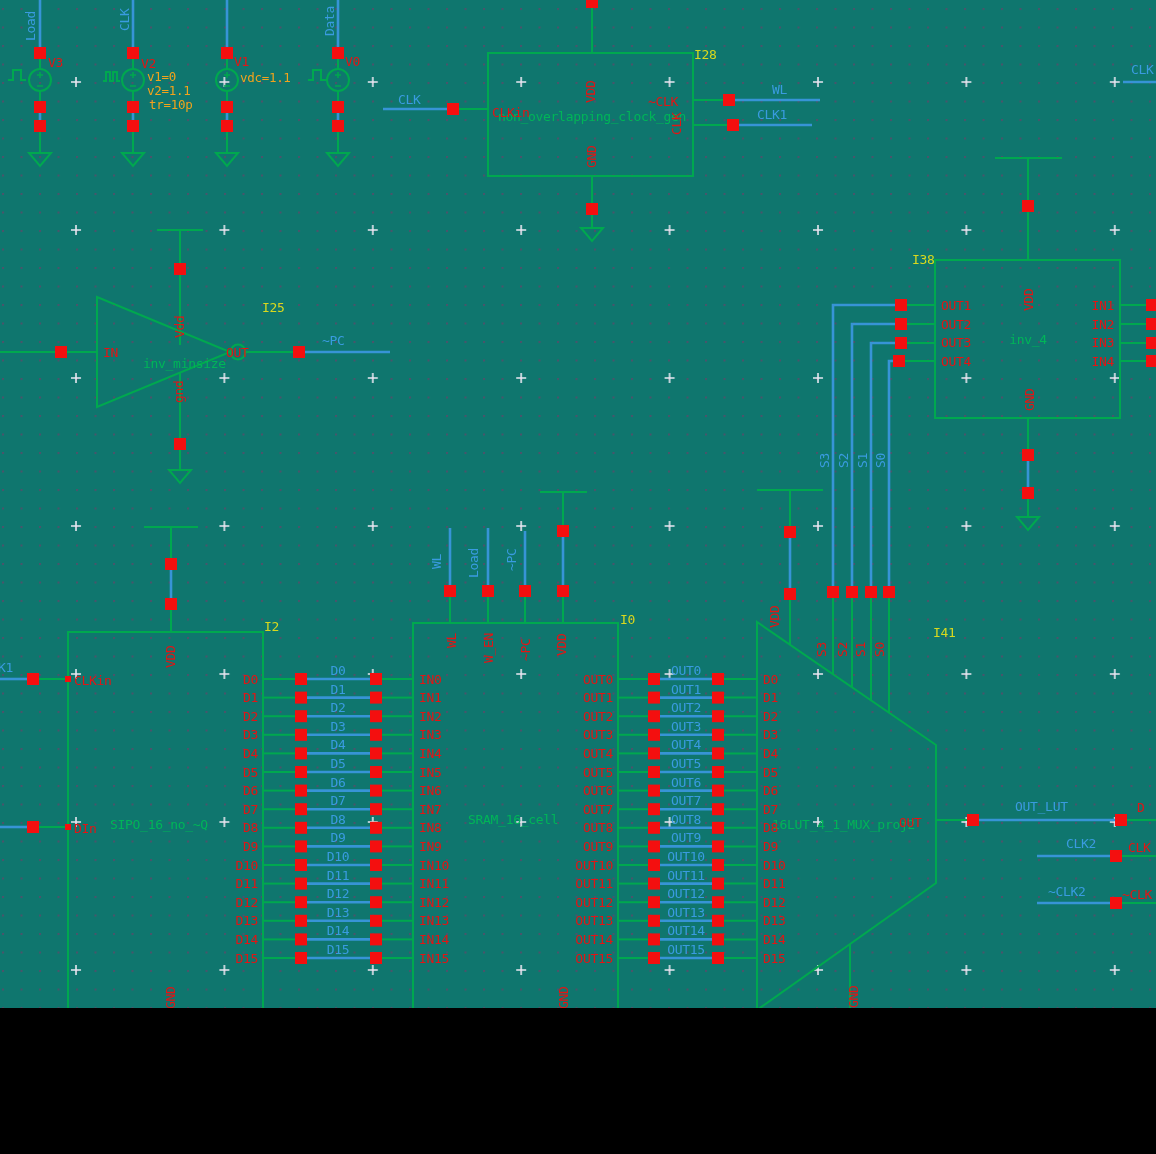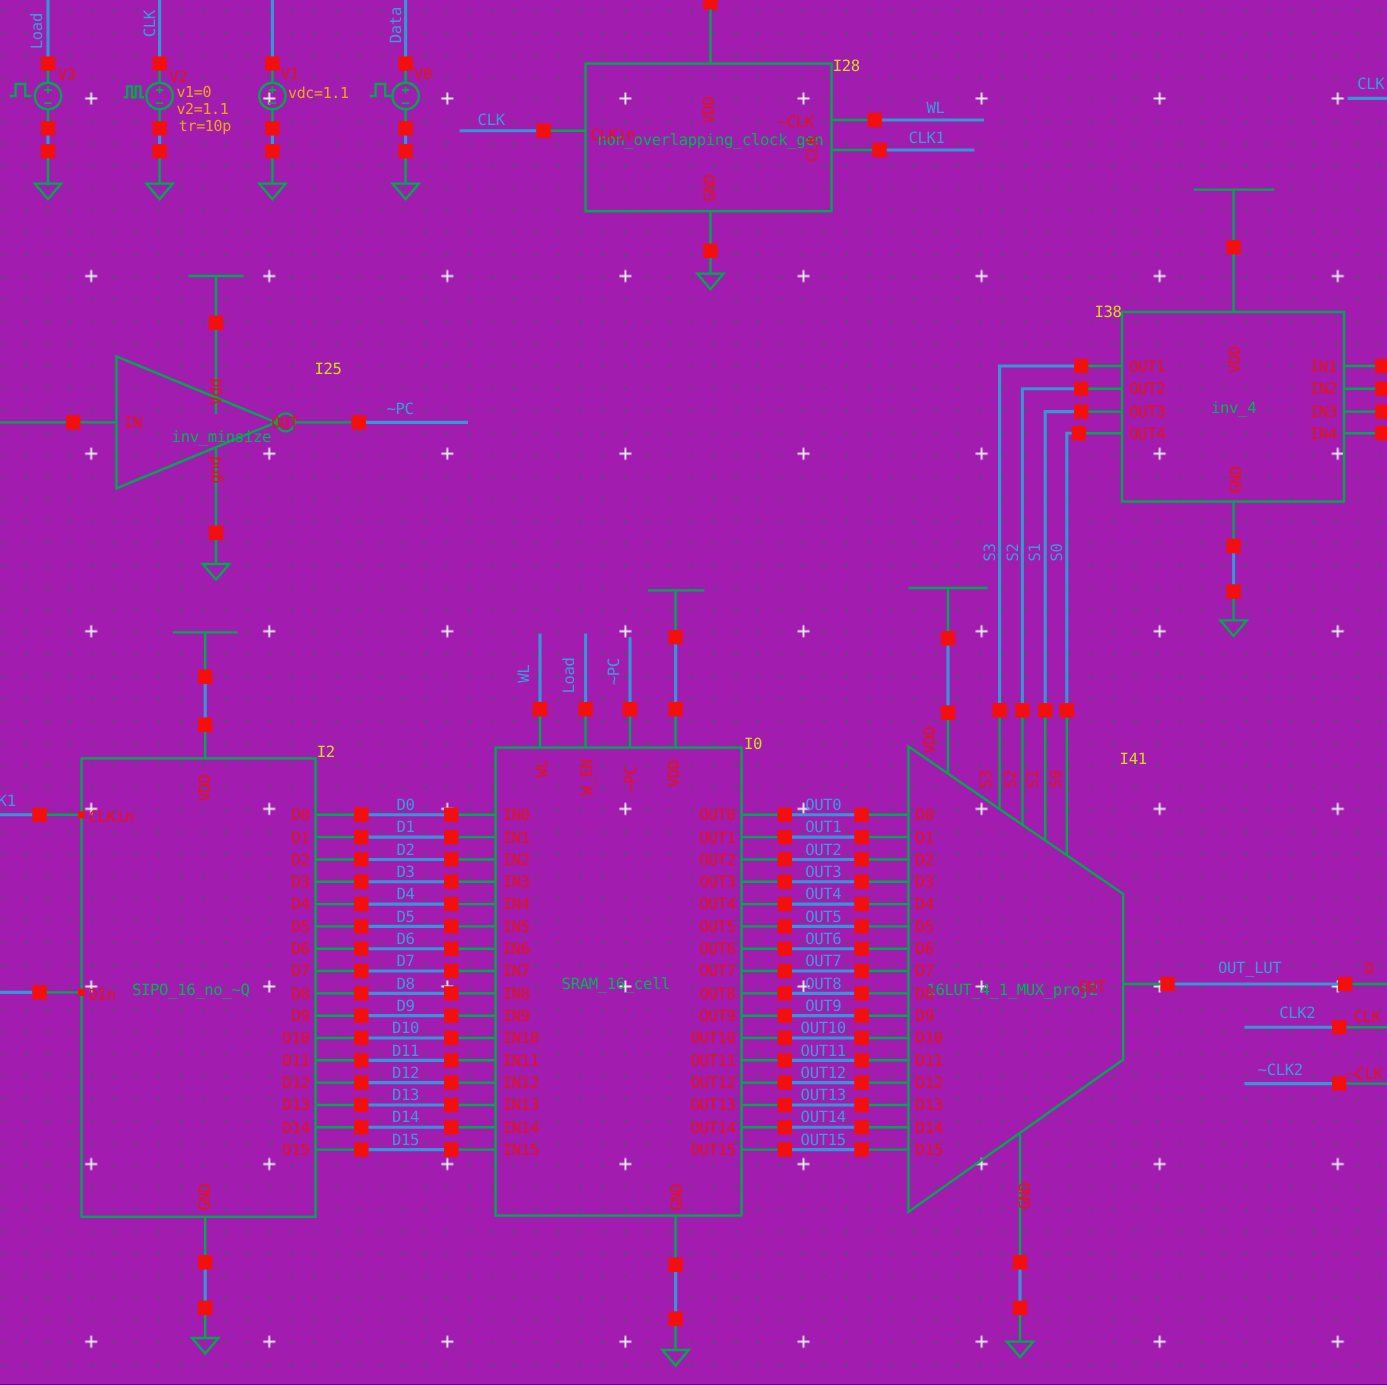--- a/index.html
+++ b/index.html
@@ -1,16 +1,16 @@
 <!DOCTYPE html>
 <html><head>
 <meta charset="utf-8">
 <style>
   html,body{margin:0;padding:0;background:#000;}
-  #stage{position:relative;width:1156px;height:1154px;background:#a21caf;overflow:hidden;}
+  #stage{position:relative;width:1156px;height:1008px;background:#0f766e;overflow:hidden;}
   svg{display:block;}
   text{font-family:"DejaVu Sans Mono","Liberation Mono",monospace;font-size:13px;letter-spacing:-0.3px;}
   .red{fill:#e41414;}
   .blue{fill:#3a9be0;}
   .green{fill:#00b558;}
   .yel{fill:#d8d81e;}
   .org{fill:#f2a31c;font-size:12.5px;}
   .mid{text-anchor:middle;}
   .end{text-anchor:end;}
   .gw{stroke:#00a84f;stroke-width:2;fill:none;}

